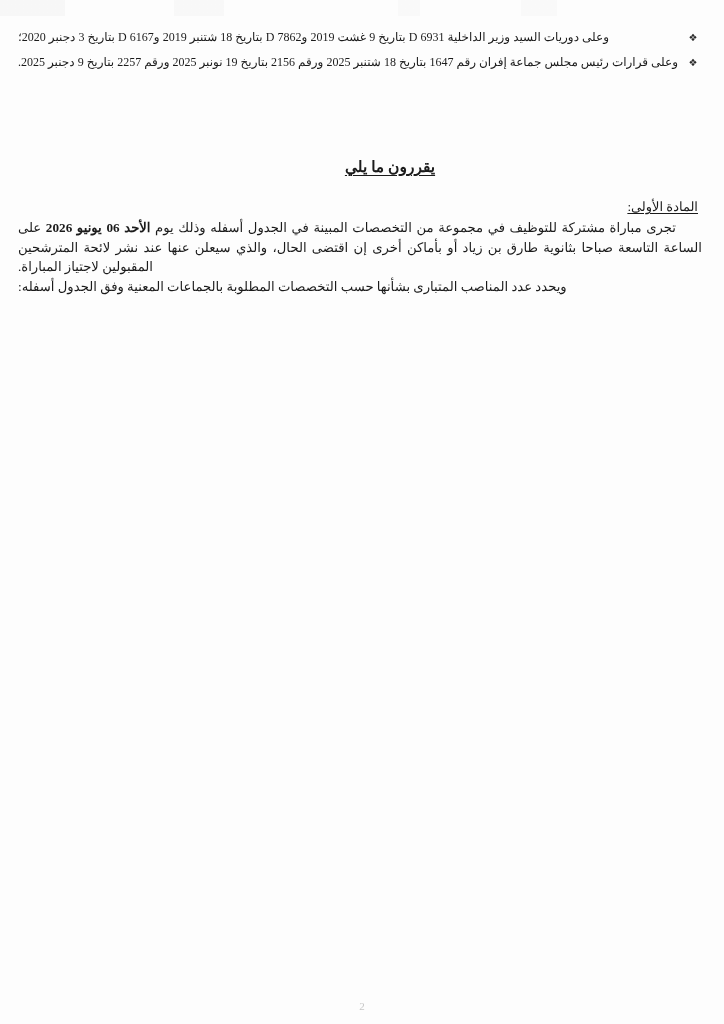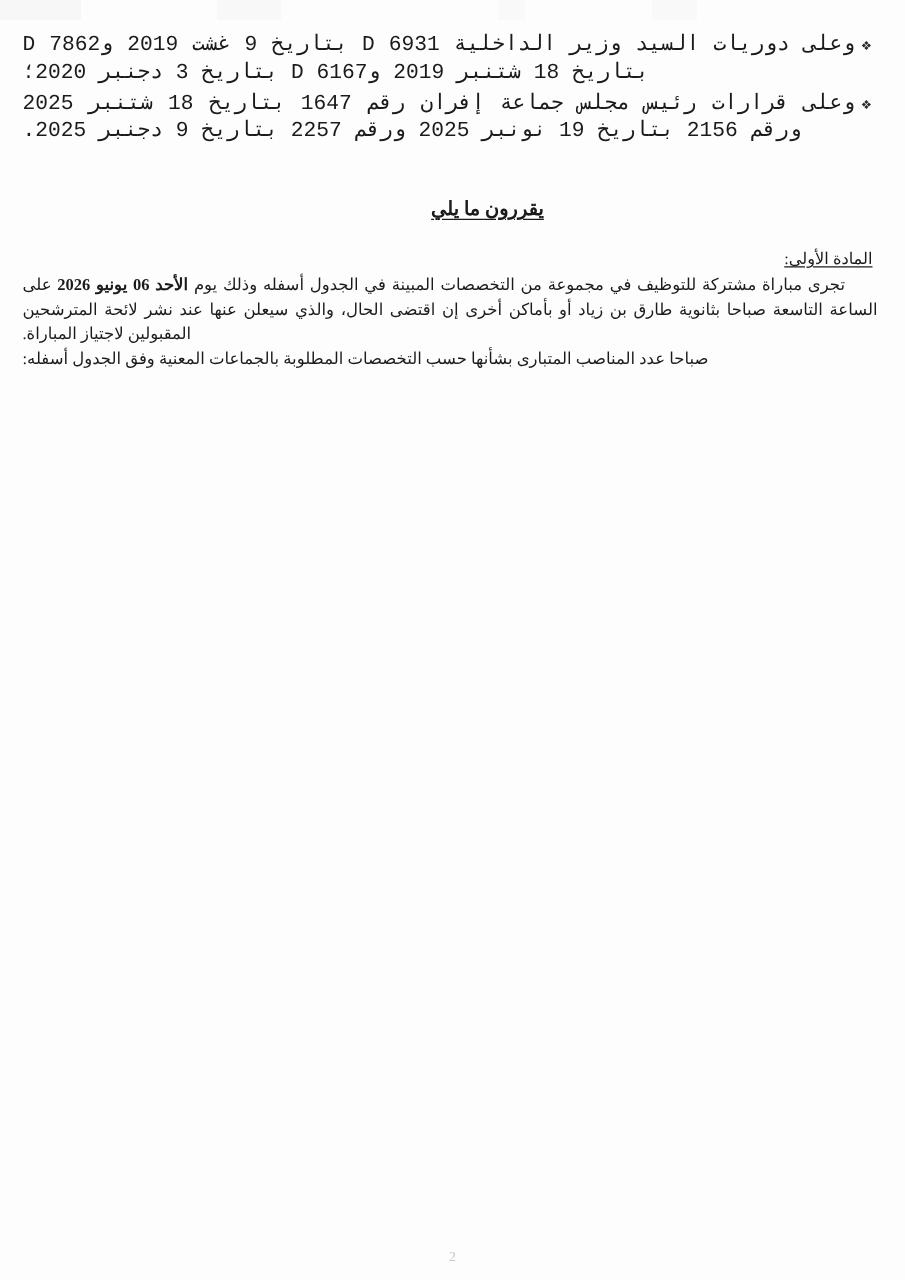--- a/index.html
+++ b/index.html
@@ -71,26 +71,25 @@
     flex: 0 0 auto;
     width: 18px;
     font-size: 10px;
     line-height: 21px;
     color: #2a2a2a;
     text-align: center;
     transform: translateY(1px);
   }
   .bullet-text {
     flex: 1 1 auto;
-    font-size: 17px;
+    font-size: 12px;
     line-height: 22px;
     text-align: justify;
     text-align-last: left;
     letter-spacing: 0.1px;
-    font-family: Liberation Mono, monospace;
   }
 
   
   .decision-heading {
     position: absolute;
     top: 158px;
     left: 0;
     width: 724px;
     text-align: center;
     margin-left: 28px;
@@ -174,19 +173,19 @@
     </div>
 
     <div class="decision-heading">
       <span>يقررون ما يلي</span>
     </div>
 
     <div class="article-label">المادة الأولى:</div>
 
     <div class="body-paragraph">
       <span class="indent"></span><span>تجرى مباراة مشتركة للتوظيف في مجموعة من التخصصات المبينة في الجدول أسفله وذلك يوم </span><b>الأحد 06 يونيو 2026</b><span> على الساعة التاسعة صباحا بثانوية طارق بن زياد أو بأماكن أخرى إن اقتضى الحال، والذي سيعلن عنها عند نشر لائحة المترشحين المقبولين لاجتياز المباراة.</span>
-      <span class="line-last">صباحا عدد المناصب المتبارى بشأنها حسب التخصصات المطلوبة بالجماعات المعنية وفق الجدول أسفله:</span>
+      <span class="line-last">ويحدد عدد المناصب المتبارى بشأنها حسب التخصصات المطلوبة بالجماعات المعنية وفق الجدول أسفله:</span>
     </div>
 
     <div class="page-number">2</div>
 
   </div>
 </div>
 
 </body></html>

